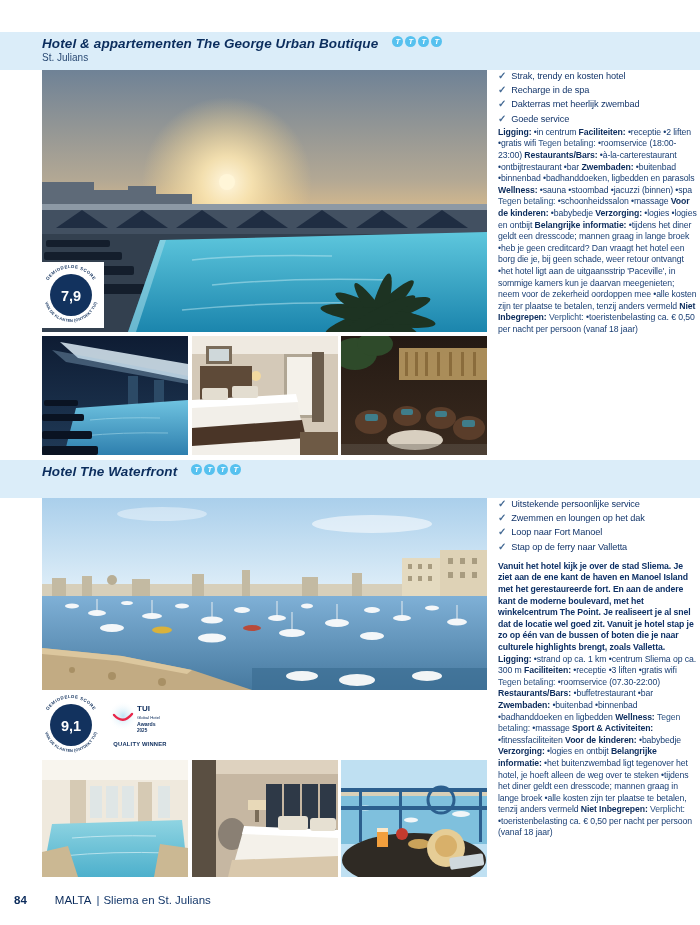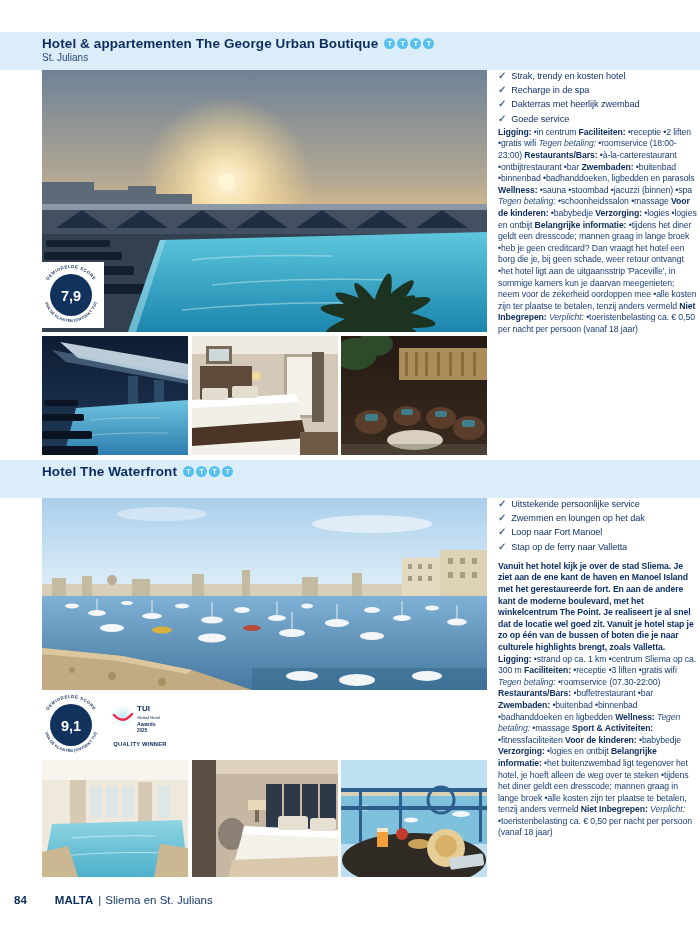--- a/index.html
+++ b/index.html
@@ -2,47 +2,47 @@
 <html><head>
 <meta charset="utf-8">
 <style>
   html,body{margin:0;padding:0;}
   body{
     width:700px;height:925px;position:relative;background:#ffffff;
     font-family:"Liberation Sans", sans-serif;color:#1a3f74;overflow:hidden;
   }
   .band{position:absolute;left:0;width:700px;height:38px;background:#dbedf9;z-index:5;}
   .band-inner{padding:4px 0 0 42px;}
-  .title-row{display:flex;align-items:center;gap:6px;}
+  .title-row{display:flex;align-items:flex-start;gap:14px;font-style:italic;}
   .section-title{font-size:13.5px;font-weight:700;color:#0b2d5d;letter-spacing:0.1px;}
   .ticons{display:inline-flex;gap:2px;}
   .t-icon{display:inline-block;width:11px;height:11px;background:#56c1ef;border-radius:50%;
     color:#fff;font-size:7.5px;font-weight:700;text-align:center;line-height:11px;}
   .section-loc{font-size:10px;color:#2a4a74;margin-top:1px;}
 
   .photo{position:absolute;overflow:hidden;background:#ccc;}
   .photo svg{display:block;}
 
   .rightcol{position:absolute;left:498px;width:200px;font-size:8.7px;line-height:11.6px;
     letter-spacing:-0.1px;overflow:hidden;z-index:4;}
   .hl-item{display:flex;gap:5px;margin-bottom:2px;color:#14366b;font-size:9.2px;line-height:12.2px;}
   .check{color:#456a94;font-weight:700;font-size:10px;line-height:12.2px;}
   .intro{font-weight:700;color:#0e3166;margin-top:8px;}
   .seg-bold{font-weight:700;color:#0c2c5c;}
-  .seg-italic{font-style:italic;color:#2c5282;}
+  .seg-italic{color:#2c5282;}
   .seg-normal{color:#1a3f74;}
 
   .badge{position:absolute;width:66px;height:66px;background:#fff;z-index:6;}
   .badge svg{font-family:inherit;}
   .award{position:absolute;width:68px;height:60px;background:#c4b5fd;z-index:6;}
   .award svg{font-family:inherit;display:block;}
 
   .footer{position:absolute;left:14px;top:894px;font-size:11.5px;display:flex;align-items:baseline;z-index:5;}
   .pagenum{font-weight:700;color:#0c2c5c;}
-  .region{font-weight:700;color:#0c2c5c;margin-left:28px;}
+  .region{font-weight:400;color:#0c2c5c;margin-left:28px;}
   .sep{color:#1a3f74;margin:0 4px 0 5px;}
   .subregion{color:#16396b;}
 </style>
 </head>
 <body>
 
 <div class="band" style="top:32px">
   <div class="band-inner">
     <div class="title-row">
       <span class="section-title">Hotel &amp; appartementen The George Urban Boutique</span>

